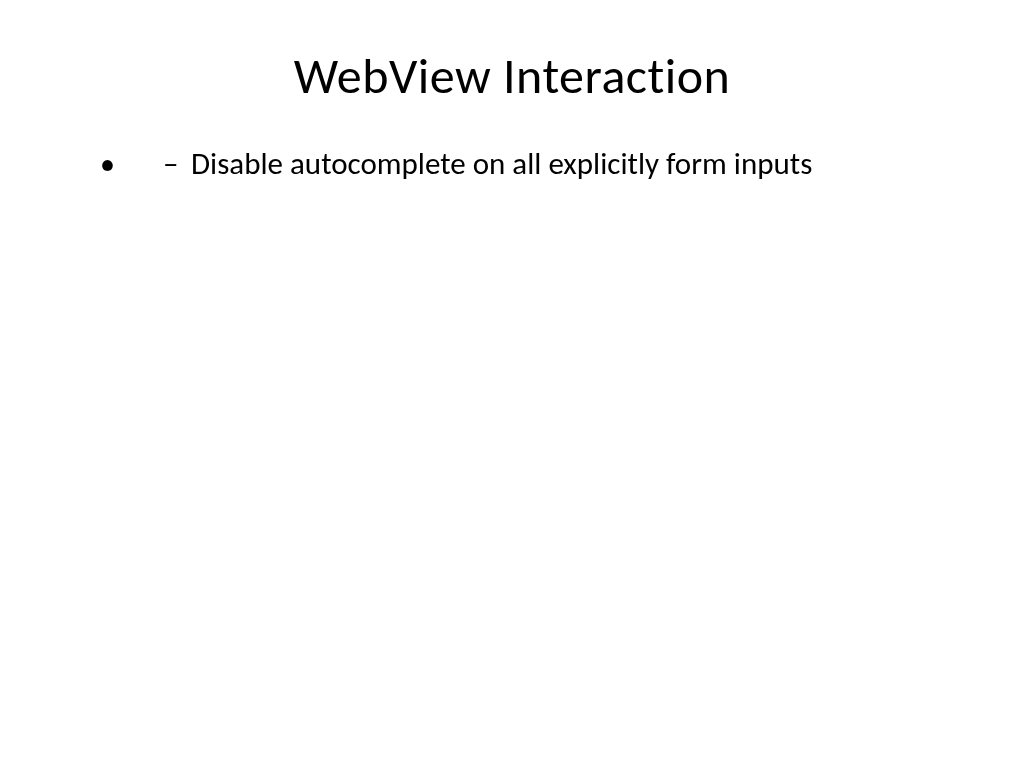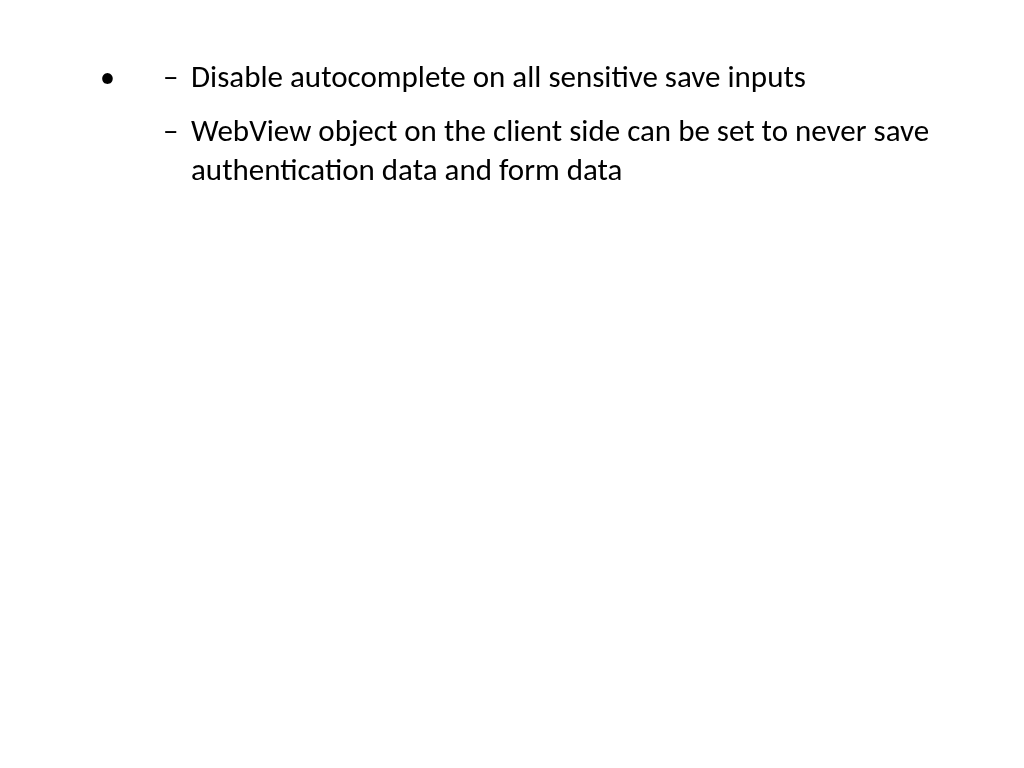--- a/index.html
+++ b/index.html
@@ -61,21 +61,21 @@
       content: "–";
       position: absolute;
       left: 0;
       top: 0;
     }
   </style>
 </head>
 <body>
 
 <div class="slide">
+  <h1 class="title">WebView Interaction</h1>
   <ul class="level1">
     <li>
       <ul class="level2">
-        <li>Disable autocomplete on all sensitive save inputs</li>
-        <li>WebView object on the client side can be set to never save authentication data and form data</li>
+        <li>Disable autocomplete on all explicitly form inputs</li>
       </ul>
     </li>
   </ul>
 </div>
 
 </body></html>

